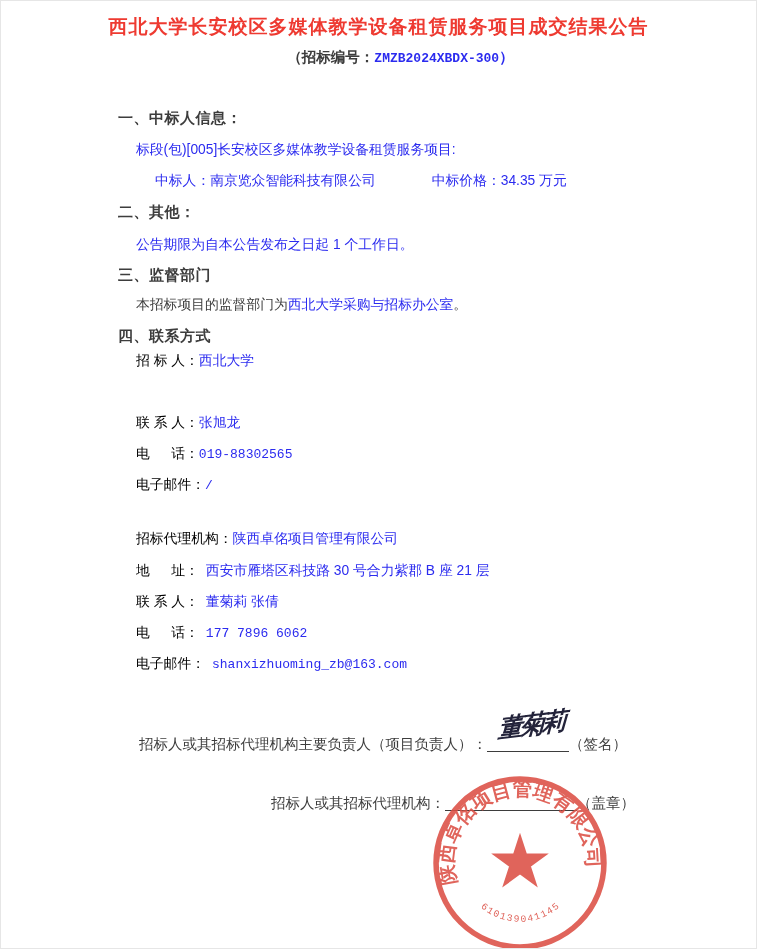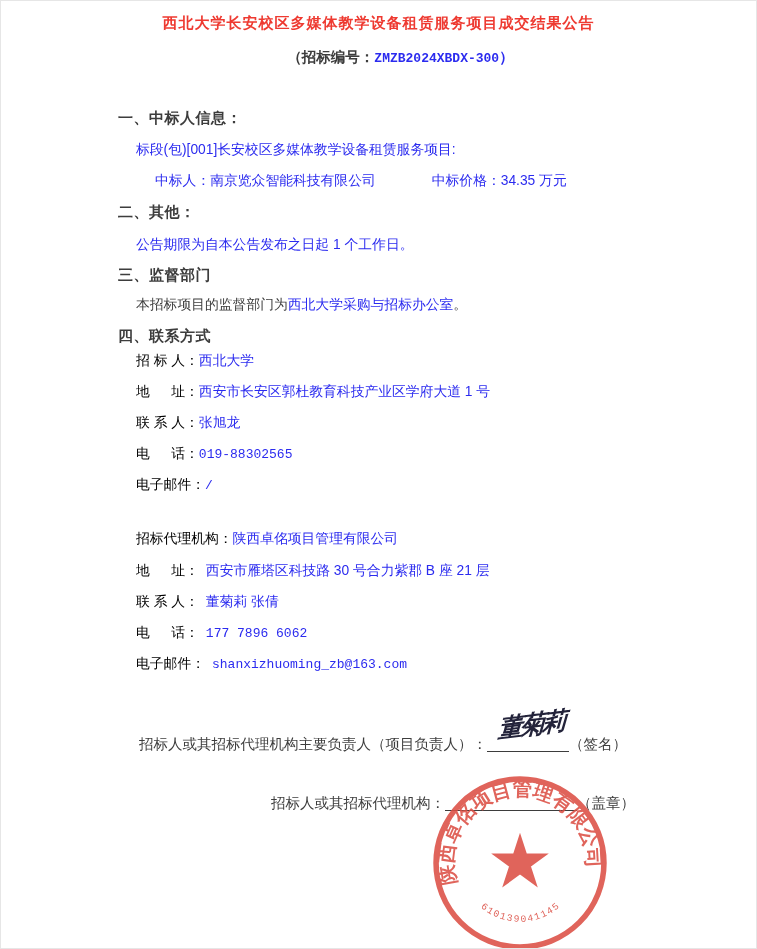--- a/index.html
+++ b/index.html
@@ -7,21 +7,21 @@
     position:relative;
     width:755px;height:947px;
     background:#fff;
     border:1px solid #e6e6e6;
     font-family:"Liberation Sans","DejaVu Sans",sans-serif;
     color:var(--ink,#3d3d3d);
     overflow:hidden;
   }
   .abs{position:absolute;white-space:pre;}
   .center{left:0;right:0;text-align:center;white-space:normal;}
-  .title{font-size:15px;font-weight:bold;color:var(--red,#ee3a31);letter-spacing:1px;}
+  .title{font-size:19px;font-weight:bold;color:var(--red,#ee3a31);letter-spacing:1px;}
   .subtitle{font-size:14.5px;font-weight:bold;color:#3d3d3d;margin-left:44px;}
   .heading{font-size:15px;font-weight:bold;color:#3d3d3d;letter-spacing:.5px;}
   .row{font-size:13.8px;color:#3d3d3d;}
   .blue{color:var(--blue,#2b2bef);}
   .mono{font-family:"Liberation Mono","DejaVu Sans Mono",monospace;font-size:13px;}
   .lbl{white-space:pre;color:#000000;}
   .gap{display:inline-block;width:56px;}
   .agap{display:inline-block;width:7px;}
   .uline{display:inline-block;border-bottom:1.4px solid #3d3d3d;height:15px;vertical-align:-3px;}
   .u1{width:82px;}
@@ -37,33 +37,32 @@
 </style>
 </head>
 <body>
 
 <div class="page">
 
   <div class="abs center title" style="top:13px">西北大学长安校区多媒体教学设备租赁服务项目成交结果公告</div>
   <div class="abs center subtitle" style="top:47px"><span>（招标编号：</span><span class="blue mono" style="font-weight:bold">ZMZB2024XBDX-300</span><span class="blue">）</span></div>
 
   <div class="abs heading" style="left:117px;top:108px">一、中标人信息：</div>
-  <div class="abs row blue" style="left:135px;top:140px">标段(包)[001]长安校区多媒体教学设备租赁服务项目:</div>
+  <div class="abs row blue" style="left:135px;top:140px">标段(包)[005]长安校区多媒体教学设备租赁服务项目:</div>
   <div class="abs row" style="left:154px;top:171px"><span class="blue">中标人：</span><span class="blue">南京览众智能科技有限公司</span><span class="gap"></span><span class="blue">中标价格：</span><span class="blue">34.35 万元</span></div>
 
   <div class="abs heading" style="left:117px;top:202px">二、其他：</div>
   <div class="abs row blue" style="left:135px;top:235px">公告期限为自本公告发布之日起 1 个工作日。</div>
 
   <div class="abs heading" style="left:117px;top:265px">三、监督部门</div>
   <div class="abs row" style="left:135px;top:295px"><span>本招标项目的监督部门为</span><span class="blue">西北大学采购与招标办公室</span><span>。</span></div>
 
   <div class="abs heading" style="left:117px;top:326px">四、联系方式</div>
 
   <div class="abs row" style="left:135px;top:351px"><span class="lbl">招 标 人：</span><span class="blue">西北大学</span></div>
-  <div class="abs row" style="left:135px;top:382px"><span class="lbl">地　  址：</span><span class="blue">西安市长安区郭杜教育科技产业区学府大道 1 号</span></div>
   <div class="abs row" style="left:135px;top:413px"><span class="lbl">联 系 人：</span><span class="blue">张旭龙</span></div>
   <div class="abs row" style="left:135px;top:444px"><span class="lbl">电　  话：</span><span class="blue mono">019-88302565</span></div>
   <div class="abs row" style="left:135px;top:475px"><span class="lbl">电子邮件：</span><span class="blue mono">/</span></div>
 
   <div class="abs row" style="left:135px;top:529px"><span class="lbl">招标代理机构：</span><span class="blue">陕西卓佲项目管理有限公司</span></div>
   <div class="abs row" style="left:135px;top:561px"><span class="lbl">地　  址：</span><span class="agap"></span><span class="blue">西安市雁塔区科技路 30 号合力紫郡 B 座 21 层</span></div>
   <div class="abs row" style="left:135px;top:592px"><span class="lbl">联 系 人：</span><span class="agap"></span><span class="blue">董菊莉 张倩</span></div>
   <div class="abs row" style="left:135px;top:623px"><span class="lbl">电　  话：</span><span class="agap"></span><span class="blue mono">177 7896 6062</span></div>
   <div class="abs row" style="left:135px;top:654px"><span class="lbl">电子邮件：</span><span class="agap"></span><span class="blue mono">shanxizhuoming_zb@163.com</span></div>
 

